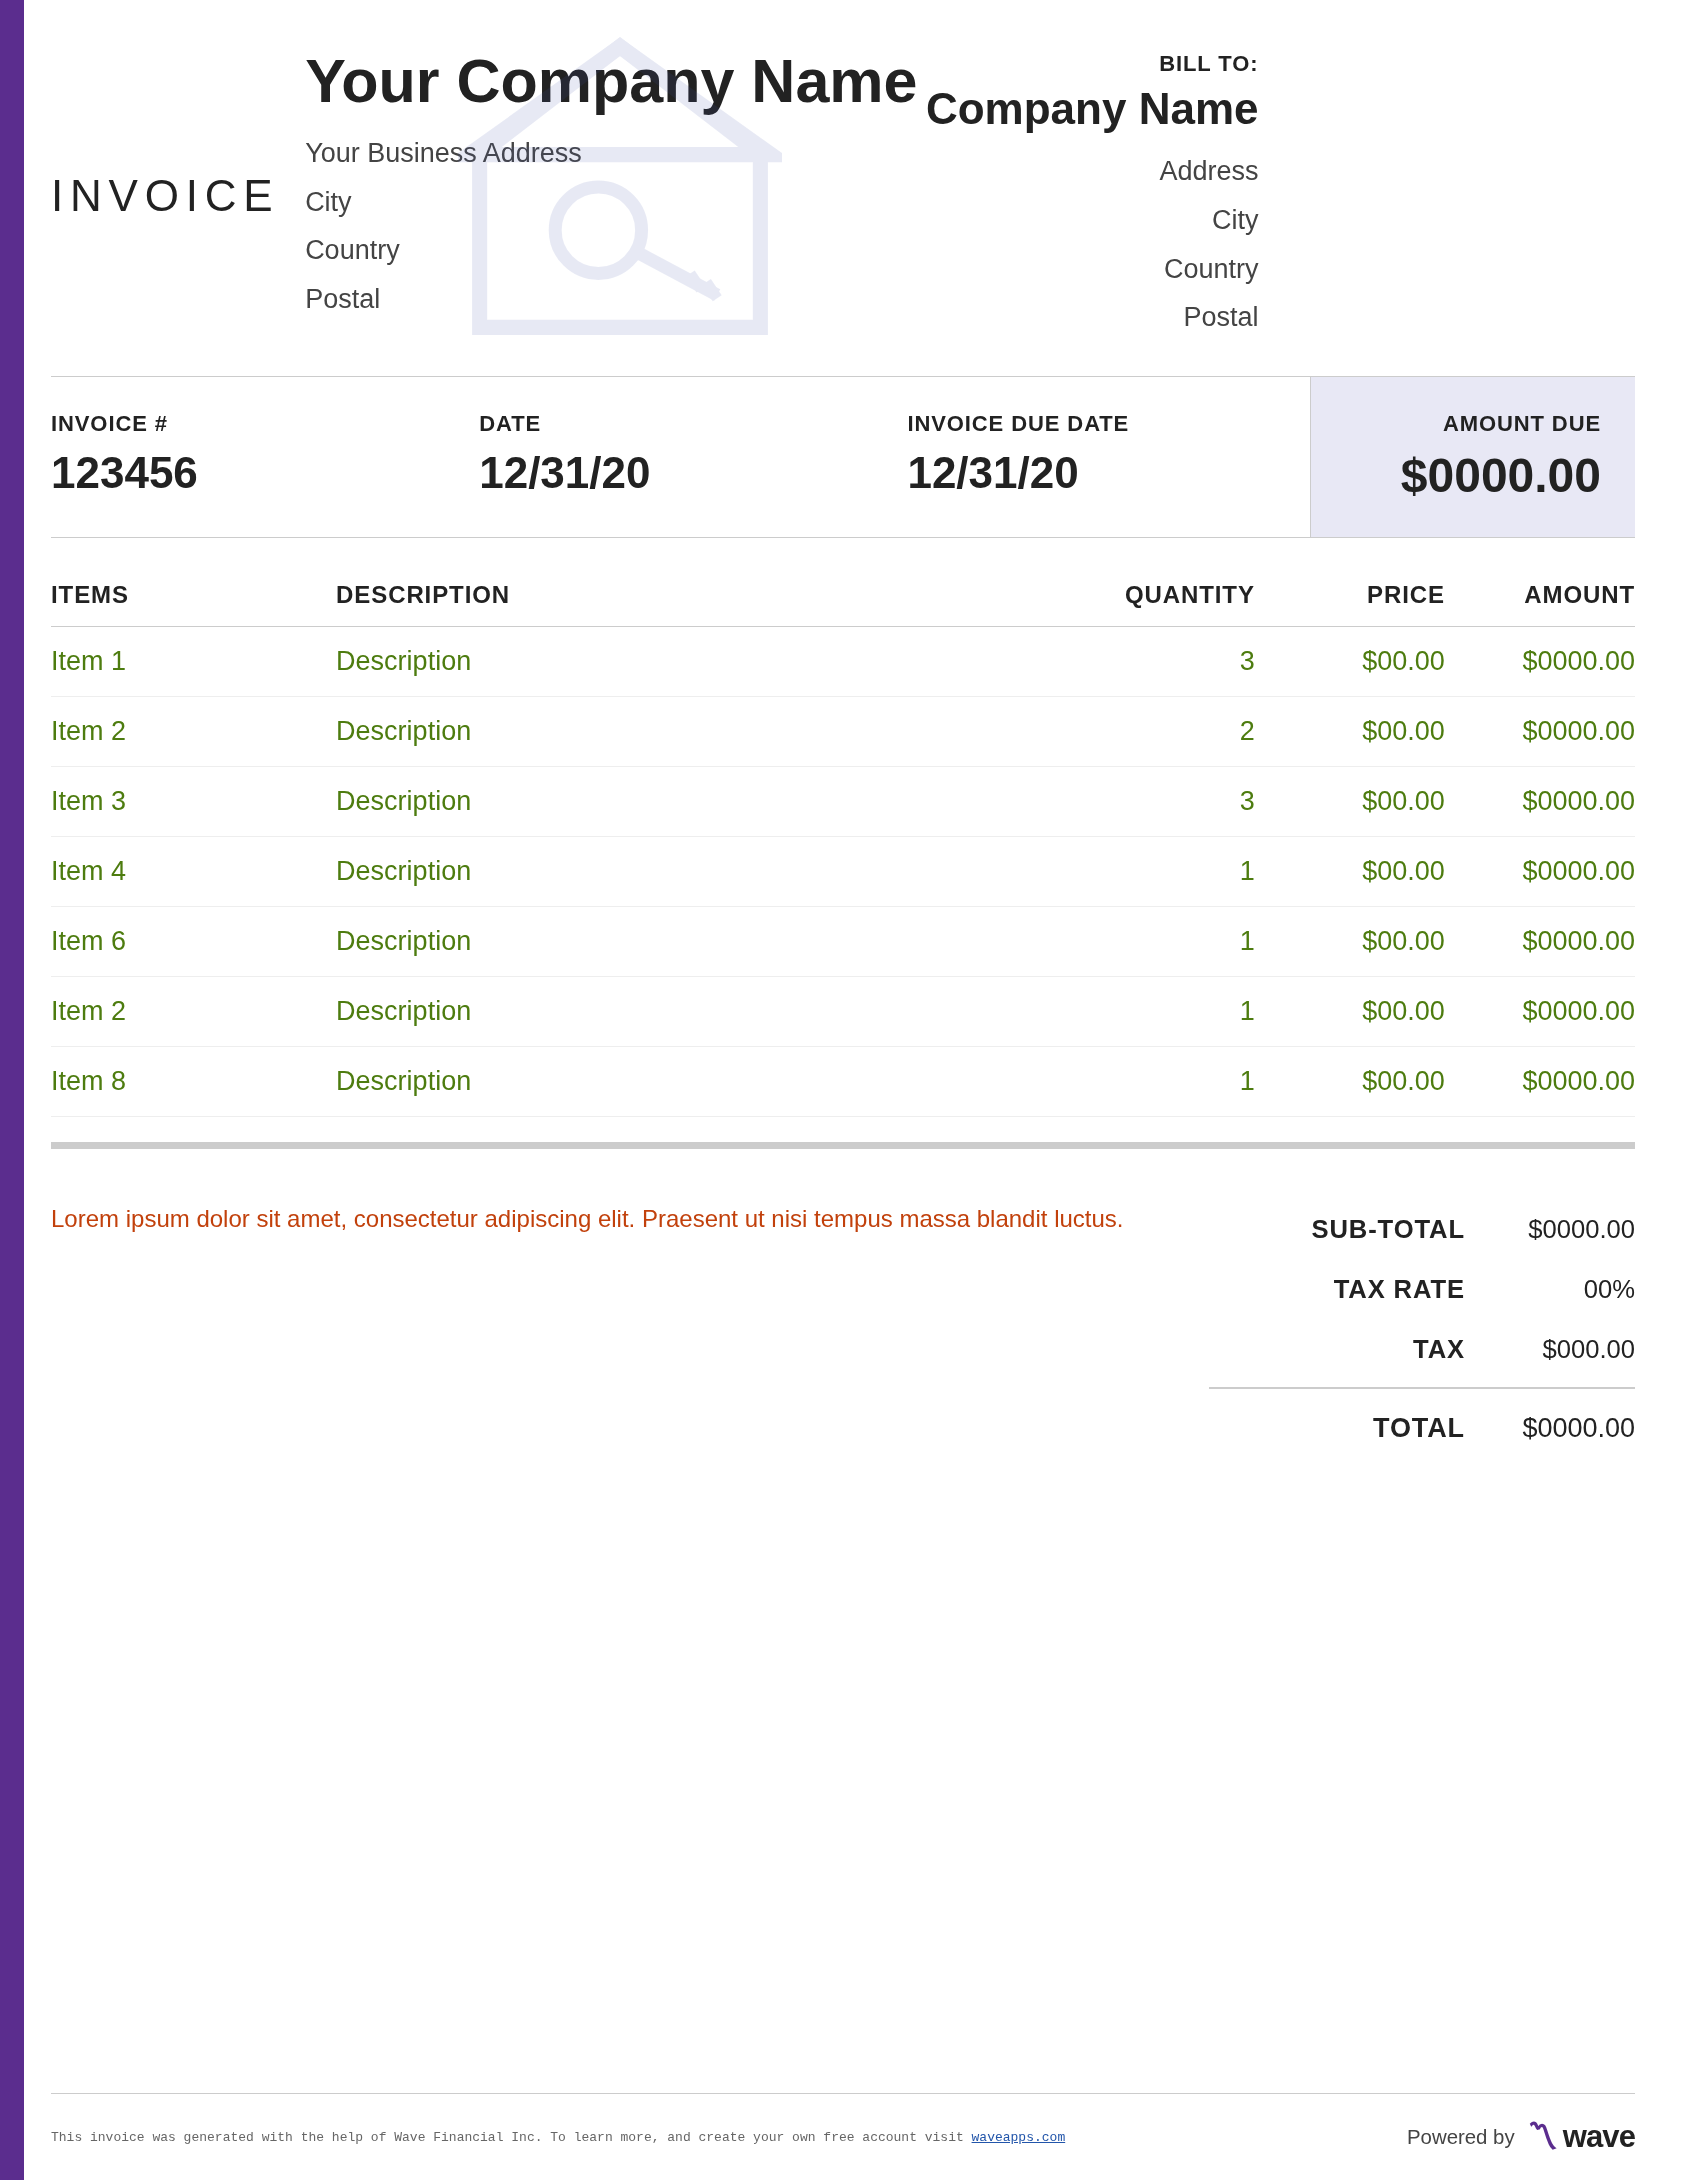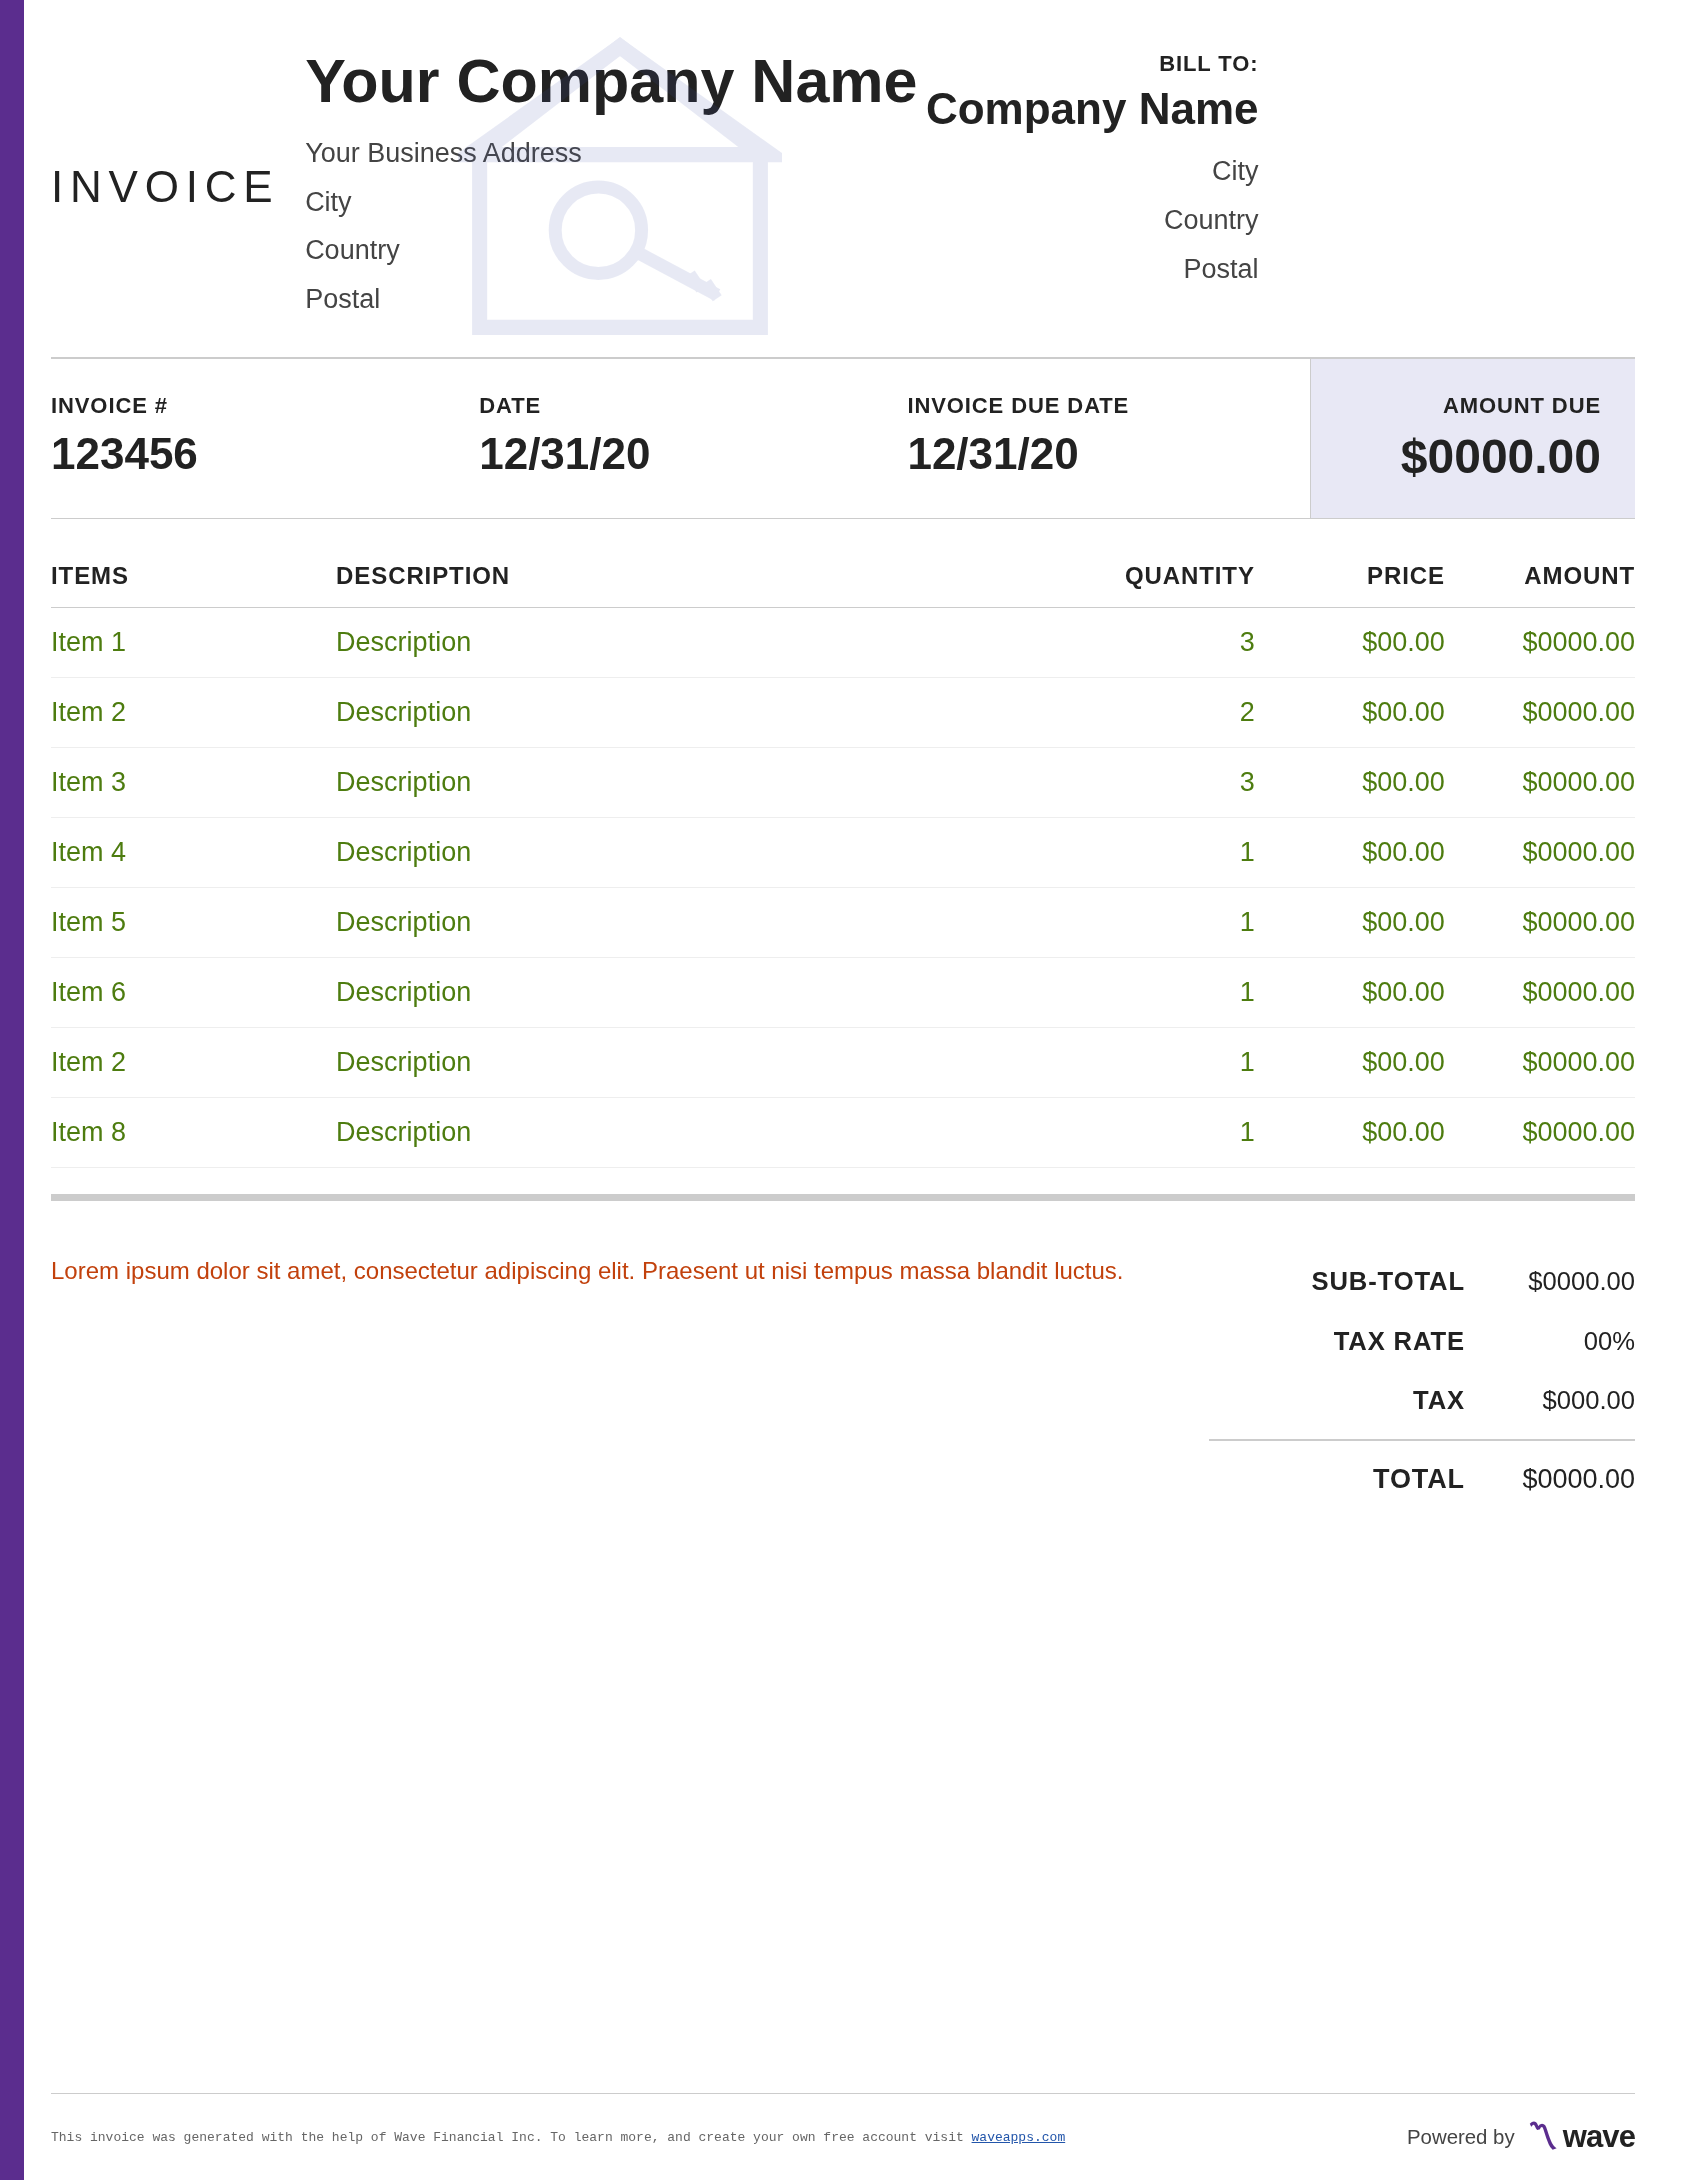--- a/index.html
+++ b/index.html
@@ -408,20 +408,21 @@
             <div>City</div>
             <div>Country</div>
             <div>Postal</div>
           </div>
         </div>
 
         <div class="bill-to-section">
           <div class="bill-to-label">BILL TO:</div>
           <div class="bill-to-company">Company Name</div>
           <div class="bill-to-details">
+            <div>Address</div>
             <div>City</div>
             <div>Country</div>
             <div>Postal</div>
           </div>
         </div>
       </div>
     </div>
 
     <div class="section-divider"></div>
 
@@ -480,27 +481,20 @@
         <td class="amount-col">$0000.00</td>
       </tr>
             <tr>
         <td>Item 4</td>
         <td>Description</td>
         <td class="qty-col">1</td>
         <td class="price-col">$00.00</td>
         <td class="amount-col">$0000.00</td>
       </tr>
             <tr>
-        <td>Item 5</td>
-        <td>Description</td>
-        <td class="qty-col">1</td>
-        <td class="price-col">$00.00</td>
-        <td class="amount-col">$0000.00</td>
-      </tr>
-            <tr>
         <td>Item 6</td>
         <td>Description</td>
         <td class="qty-col">1</td>
         <td class="price-col">$00.00</td>
         <td class="amount-col">$0000.00</td>
       </tr>
             <tr>
         <td>Item 2</td>
         <td>Description</td>
         <td class="qty-col">1</td>

